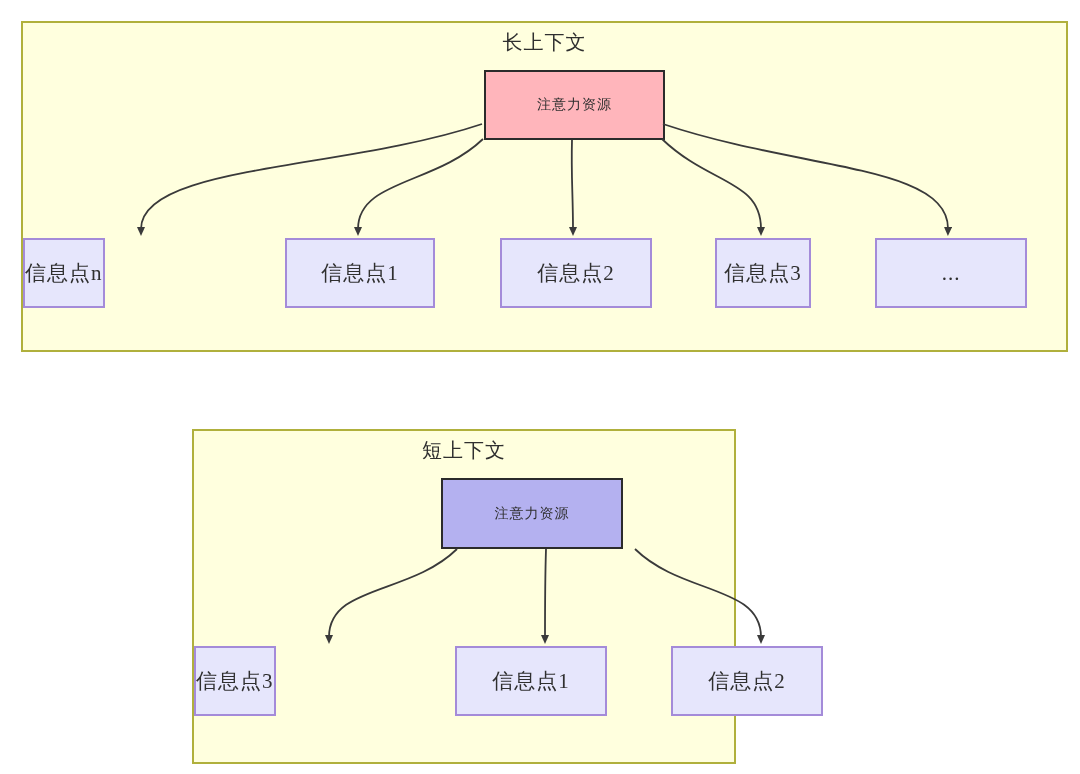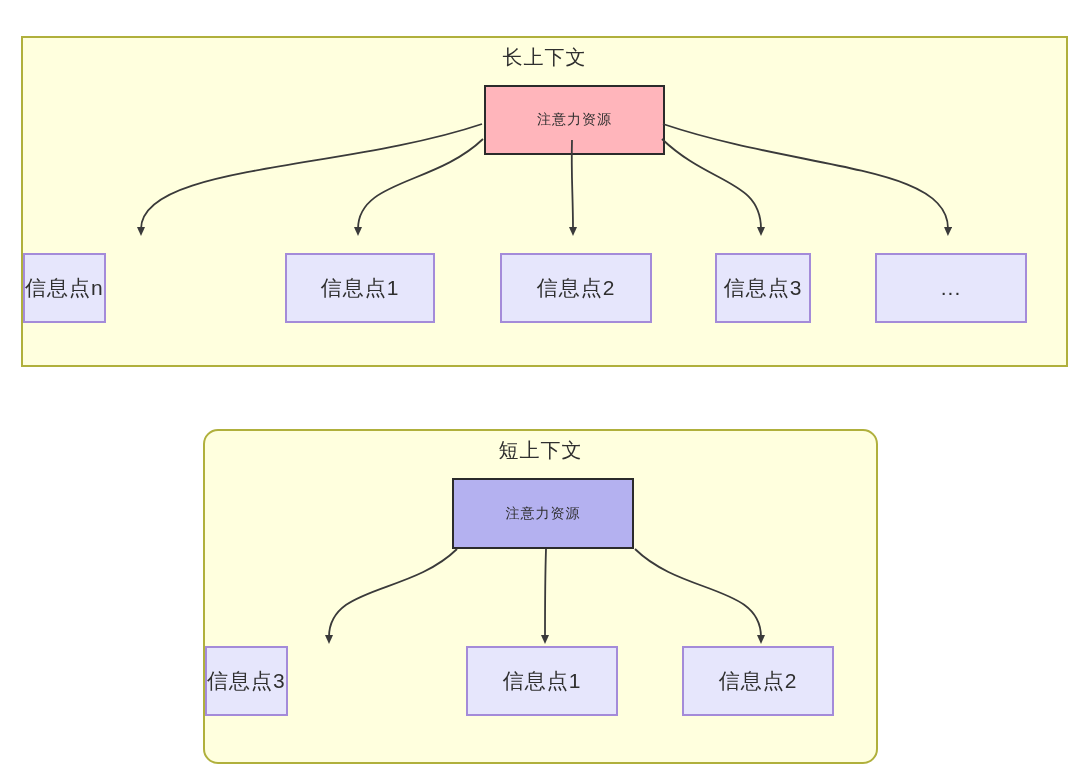--- a/index.html
+++ b/index.html
@@ -29,22 +29,22 @@
     box-sizing:border-box;
   }
   .container-title{
     width:100%;
     text-align:center;
     padding-top:6px;
     font-size:20px;
     letter-spacing:1px;
     color:var(--text);
   }
-  #long-container{left:21px;top:36px;width:1047px;height:331px;}
-  #short-container{left:203px;top:429px;width:675px;height:335px;border-radius:15px;}
+  #long-container{left:21px;top:21px;width:1047px;height:331px;}
+  #short-container{left:192px;top:429px;width:544px;height:335px;}
   .attention{
     position:absolute;
     border:2px solid var(--attention-border);
     box-sizing:border-box;
     display:flex;align-items:center;justify-content:center;
     font-size:14px;
     letter-spacing:1px;
   }
   .attention.long{
     left:461px;top:47px;width:181px;height:70px;
@@ -56,20 +56,21 @@
   }
   .node{
     position:absolute;
     top:215px;height:70px;
     background:var(--node-fill);
     border:2px solid var(--node-border);
     box-sizing:border-box;
     display:flex;align-items:center;justify-content:center;
     font-size:21px;
     letter-spacing:1px;
+    font-family:Liberation Serif, serif;
   }
   
   #long-container .node:nth-of-type(2){left:44px;width:152px;}
   #long-container .node:nth-of-type(3){left:262px;width:150px;}
   #long-container .node:nth-of-type(4){left:477px;width:152px;}
   #long-container .node:nth-of-type(5){left:692px;width:96px;}
   #long-container .node:nth-of-type(6){left:852px;width:152px;}
   
   #short-container .node:nth-of-type(2){left:45px;width:152px;}
   #short-container .node:nth-of-type(3){left:261px;width:152px;}

